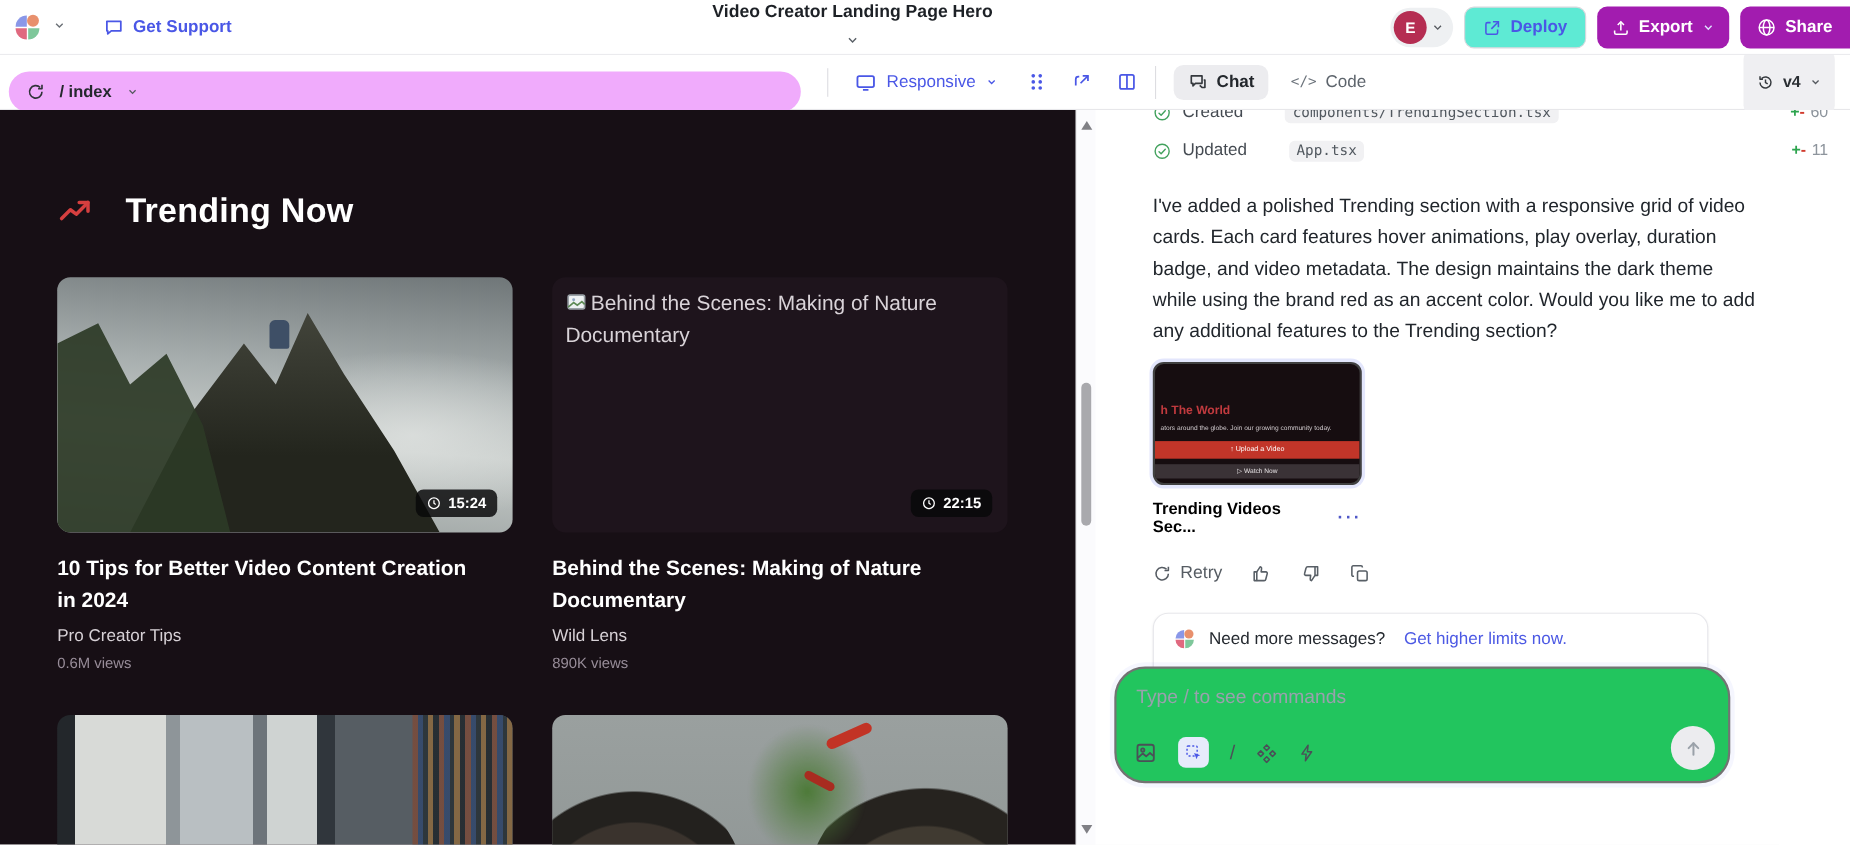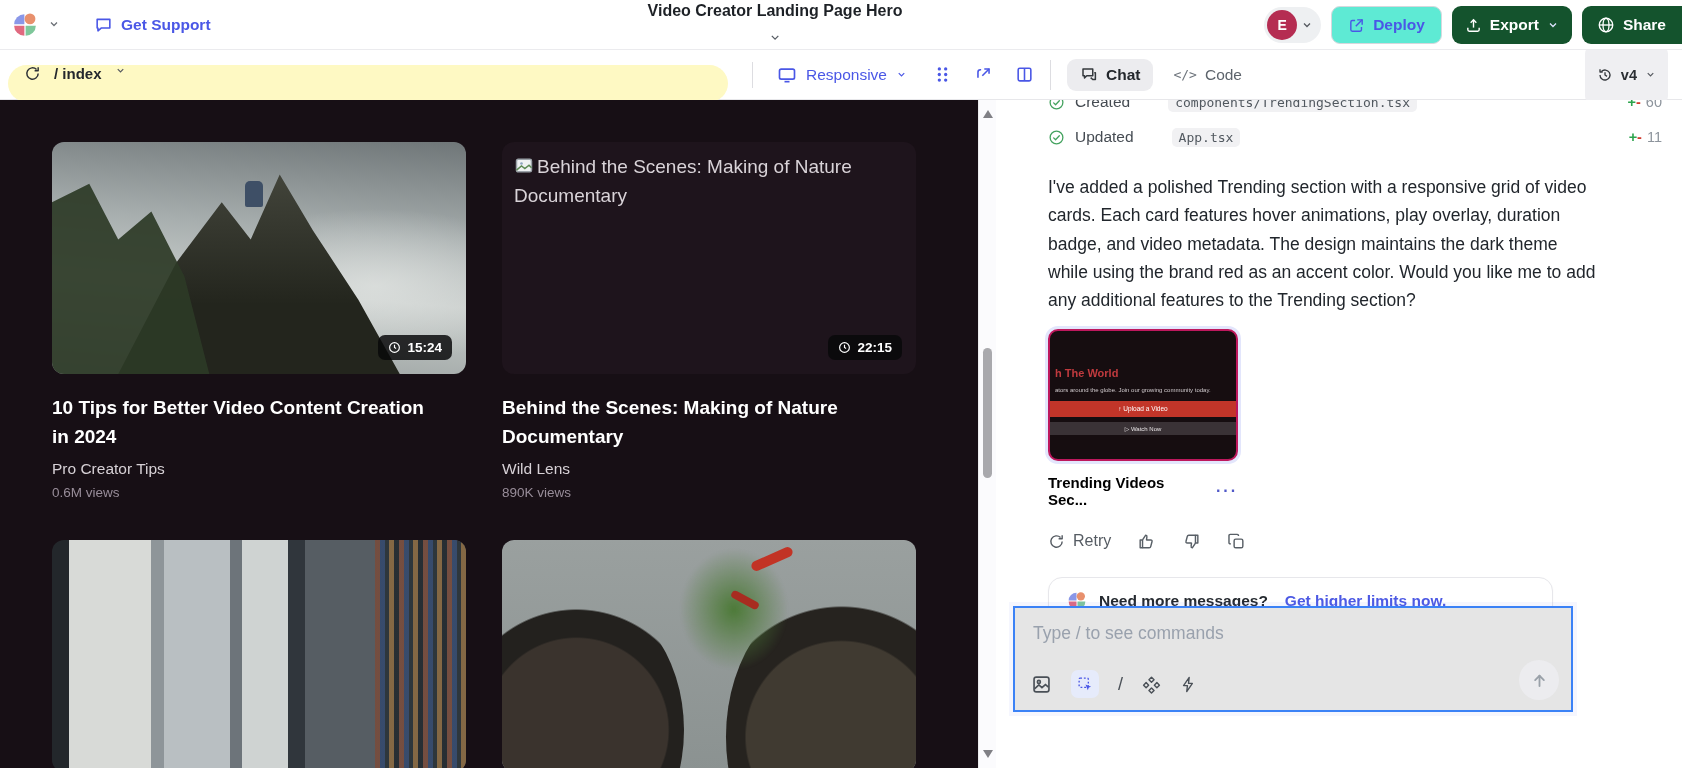--- a/index.html
+++ b/index.html
@@ -12,27 +12,27 @@
   .tb-left { display:flex; align-items:center; gap:8px; padding-left:12px; }
   .logo-chev { color:#6b7076; margin-left:2px; }
   .get-support { display:flex; align-items:center; gap:8px; margin-left:26px; color:#4a57e6; font-size:15.5px; font-weight:600; cursor:pointer; }
   .proj-title { position:absolute; left:calc(50% - 66px); transform:translateX(-50%); display:flex; align-items:center; gap:10px; font-size:16px; font-weight:700; color:#1d2126;flex-direction:column; }
   .proj-title .chev { color:#595f66; }
   .tb-right { position:absolute; right:0; top:0; height:50px; display:flex; align-items:center; gap:10px; }
   .avatar-pill { display:flex; align-items:center; gap:4px; background:#eef0f2; border-radius:19px; padding:3px 8px 3px 3px; }
   .avatar { width:30px; height:30px; border-radius:50%; background:#b52d52; color:#fff; font-size:14px; font-weight:700; display:flex; align-items:center; justify-content:center; }
   .btn { display:flex; align-items:center; gap:8px; height:38px; border-radius:9px; font-size:15.5px; font-weight:700; cursor:pointer; }
   .btn-deploy { background:#5eead4; border:1px solid #d6d8dd; color:#4a57e6; padding:0 16px; }
-  .btn-fill { background:#14532d; color:#fff; border:none; }
+  .btn-fill { background:#a21caf; color:#fff; border:none; }
   .btn-export { padding:0 13px; }
   .btn-share { padding:0 30px 0 15px; margin-right:-14px; }
 
   
   .toolbar { height:50px; display:flex; align-items:center; border-bottom:1px solid #e7e7ea; background:#fff; }
-  .addressbar { margin-left:8px; width:720px; height:37px; background:#fef9c3; border-radius:19px; display:flex; gap:13px; padding:0 16px;margin-top:17px; }
+  .addressbar { margin-left:8px; width:720px; height:37px; background:#f0abfc; border-radius:19px; display:flex; align-items:center; gap:13px; padding:0 16px;margin-top:17px; }
   .addr-path { font-size:15px; color:#24282d; }
   .addr-path b { font-weight:700; }
   .vdiv { width:1px; height:26px; background:#dddde1; margin:0 24px; }
   .vdiv2 { width:1px; height:30px; background:#dddde1; margin:0 16px; }
   .device { display:flex; align-items:center; gap:9px; color:#4a57e6; font-size:15.5px; cursor:pointer; }
   .tbicons { display:flex; align-items:center; gap:22px; margin-left:26px; color:#4a57e6; }
   .tbicons > span { display:flex; cursor:pointer; }
   .tab-chat { display:flex; align-items:center; gap:8px; background:#ececef; border-radius:9px; padding:7px 13px; font-size:15.5px; font-weight:600; color:#23272c; cursor:pointer; }
   .tab-code { display:flex; align-items:center; gap:8px; margin-left:20px; color:#5d646c; font-size:15.5px; cursor:pointer; }
   .code-glyph { font-family:"DejaVu Sans Mono",monospace; font-size:13px; color:#6d747c; }
@@ -84,36 +84,36 @@
   .status-row { display:flex; align-items:center; gap:10px; height:28px; font-size:15.5px; color:#454b52; }
   .status-row.first { margin-top:-12px; }
   .status-row.second { margin-top:7px; }
   .chip { font-family:"DejaVu Sans Mono",monospace; font-size:13px; background:#f1f1f3; color:#51585f; padding:2px 7px; border-radius:5px;margin-left:28px; }
   .diff { margin-left:auto; font-size:14.5px; font-weight:700; display:flex; align-items:center; }
   .diff .plus { color:#2da44e; }
   .diff .minus { color:#d13b2e; }
   .diff .count { color:#8d949c; margin-left:5px; font-weight:400; }
   .msg { margin-top:22px; width:548px; font-size:17.5px; line-height:1.62; color:#21262c; }
   .artifact { margin-top:14px; width:190px; cursor:pointer; }
-  .art-frame { height:132px; border-radius:10px; border:2px solid #be185d; box-shadow:0 0 0 3px #e3e6fc; background:#160d10; position:relative; overflow:hidden; }
+  .art-frame { height:112px; border-radius:10px; border:2px solid #404040; box-shadow:0 0 0 3px #e3e6fc; background:#160d10; position:relative; overflow:hidden; }
   .m-head { position:absolute; left:5px; top:36px; font-size:11px; font-weight:800; color:#c03a3e; white-space:nowrap; }
   .m-sub { position:absolute; left:5px; top:56px; font-size:6px; color:#cfc9cc; white-space:nowrap; }
   .m-btn1 { position:absolute; left:0; right:0; top:70px; height:16px; background:#c23529; color:#fff; font-size:6.5px; display:flex; align-items:center; justify-content:center; }
   .m-btn2 { position:absolute; left:0; right:0; top:91px; height:13px; background:#3a3236; color:#e6e2e4; font-size:6px; display:flex; align-items:center; justify-content:center; }
   .art-caption { margin-top:13px; display:flex; align-items:center; gap:22px; }
   .art-name { font-size:15px; font-weight:700; color:#000000; }
   .dots { color:#5058c8; font-weight:800; letter-spacing:2px; font-size:16px; cursor:pointer; }
   .actions { margin-top:24px; display:flex; align-items:center; gap:26px; color:#585f66; }
   .actions > * { cursor:pointer; display:flex; align-items:center; }
   .retry { gap:8px; font-size:16px; color:#565c63; }
-  .banner { margin-top:26px; width:505px; border:1px solid #e7e7eb; border-radius:14px; background:#fff; padding:13px 18px 32px; display:flex; align-items:center; gap:12px; font-size:15.5px; color:#24292f; box-shadow:0 1px 2px rgba(0,0,0,.04);font-weight:bold; }
+  .banner { margin-top:26px; width:505px; border:1px solid #e7e7eb; border-radius:14px; background:#fff; padding:13px 18px 32px; display:flex; align-items:center; gap:12px; font-size:15.5px; color:#24292f; box-shadow:0 1px 2px rgba(0,0,0,.04); }
   .banner .link { color:#4c59e4; margin-left:5px; cursor:pointer; }
 
   
-  .composer { position:absolute; left:17px; bottom:56px; width:560px; height:106px; background:#e5e5e5; border:2px solid #3b82f6; border-radius:0; z-index:3; box-shadow:0 0 0 4px rgba(120,130,240,.07); }
+  .composer { position:absolute; left:17px; bottom:56px; width:560px; height:106px; background:#22c55e; border:2px solid #737373; border-radius:28px; z-index:3; box-shadow:0 0 0 4px rgba(120,130,240,.07); }
   .composer textarea { width:100%; height:52px; border:none; outline:none; resize:none; background:transparent; padding:15px 18px; font-family:inherit; font-size:17.5px; color:#22262b; }
   .composer textarea::placeholder { color:#99a1ad; }
   .comp-icons { position:absolute; left:16px; bottom:12px; display:flex; align-items:center; gap:19px; color:#4a5057; }
   .comp-icons > * { cursor:pointer; display:flex; align-items:center; }
   .cursor-pill { width:28px; height:28px; background:#e6ebfb; border-radius:7px; display:flex; align-items:center; justify-content:center; color:#4a57e6; }
   .slash-cmd { font-size:18px; color:#4a5057; }
   .send { position:absolute; right:12px; bottom:10px; width:40px; height:40px; border-radius:50%; background:#ececef; display:flex; align-items:center; justify-content:center; cursor:pointer; }
 </style>
 </head>
 <body>
@@ -281,20 +281,29 @@
       <span>v4</span>
       <svg width="11" height="11" viewBox="0 0 24 24" fill="none" stroke="#55595f" stroke-width="2.6">
           <path d="M6 9l6 6 6-6"></path>
         </svg>
     </div>
   </div>
 
   <div class="main">
 
     <div class="preview">
+      <div class="pv-head">
+        <span style="display:flex;">
+          <svg width="32" height="32" viewBox="0 0 24 24" fill="none" stroke="#d63f3f" stroke-width="2.4" stroke-linecap="round" stroke-linejoin="round">
+              <path d="M3 17l6-6 4 3 8-8"></path>
+              <path d="M15 6h6v6"></path>
+            </svg>
+        </span>
+        <h1>Trending Now</h1>
+      </div>
 
       <div class="cards">
 
         <div>
           <div class="thumb ph-mountain">
             <div class="fog"></div>
               <div class="rock"></div>
               <div class="trees"></div>
               <div class="figure"></div>
             <div class="badge">

